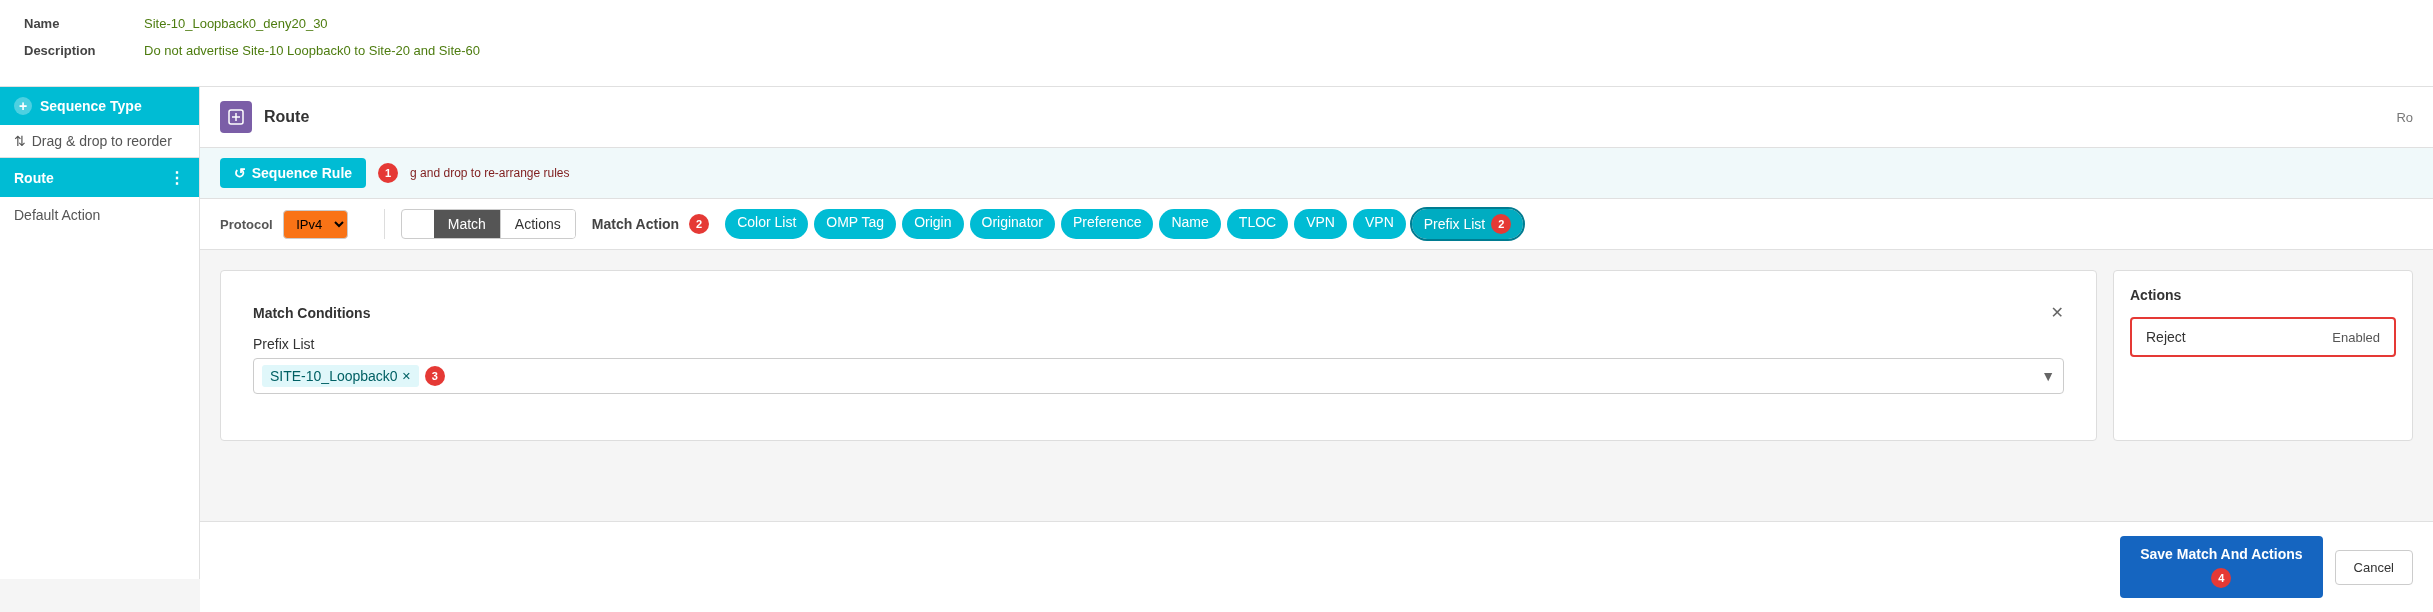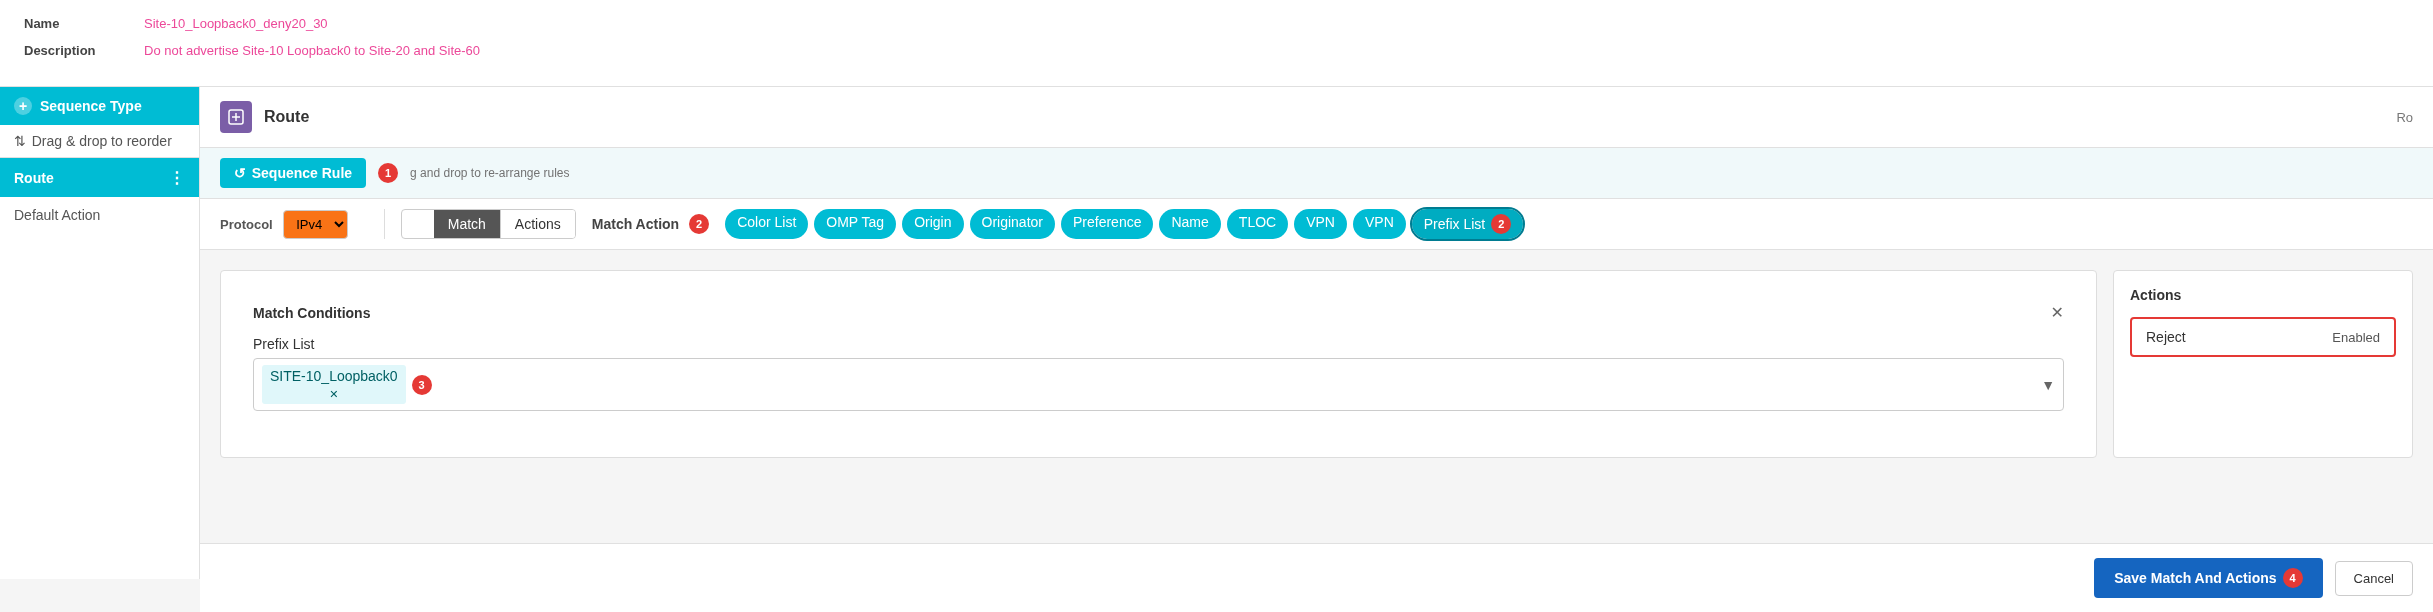--- a/index.html
+++ b/index.html
@@ -15,21 +15,21 @@
       align-items: center;
       margin-bottom: 12px;
     }
     .field-label {
       width: 120px;
       font-weight: 600;
       color: #444;
       font-size: 13px;
     }
     .field-value {
-      color: #ec4899;
+      color: #4d7c0f;
       font-size: 13px;
     }
 
     .main-layout {
       display: flex;
       height: calc(100vh - 120px);
     }
 
     
     .sidebar {
@@ -160,21 +160,21 @@
       width: 20px;
       height: 20px;
       display: inline-flex;
       align-items: center;
       justify-content: center;
       font-size: 11px;
       font-weight: 700;
     }
     .drag-hint {
       font-size: 12px;
-      color: #737373;
+      color: #7f1d1d;
     }
 
     
     .match-actions-bar {
       display: flex;
       align-items: center;
       padding: 10px 20px;
       background: #fff;
       gap: 0;
       border-bottom: 1px solid #e0e0e0;
@@ -309,21 +309,20 @@
     }
     .tag {
       background: #e0f7fa;
       color: #006064;
       padding: 3px 8px;
       border-radius: 3px;
       font-size: 12px;
       display: flex;
       align-items: center;
       gap: 4px;
-      flex-direction: column;
     }
     .tag-close {
       cursor: pointer;
       font-size: 11px;
     }
     .step-badge {
       background: #e53935;
       color: #fff;
       border-radius: 50%;
       width: 20px;
@@ -384,20 +383,21 @@
       color: #fff;
       border: none;
       padding: 10px 20px;
       border-radius: 4px;
       cursor: pointer;
       font-size: 13px;
       font-weight: 600;
       display: flex;
       align-items: center;
       gap: 6px;
+      flex-direction: column;
     }
     .cancel-btn {
       background: none;
       border: 1px solid #ccc;
       padding: 9px 18px;
       border-radius: 4px;
       cursor: pointer;
       font-size: 13px;
       color: #333;
     }

